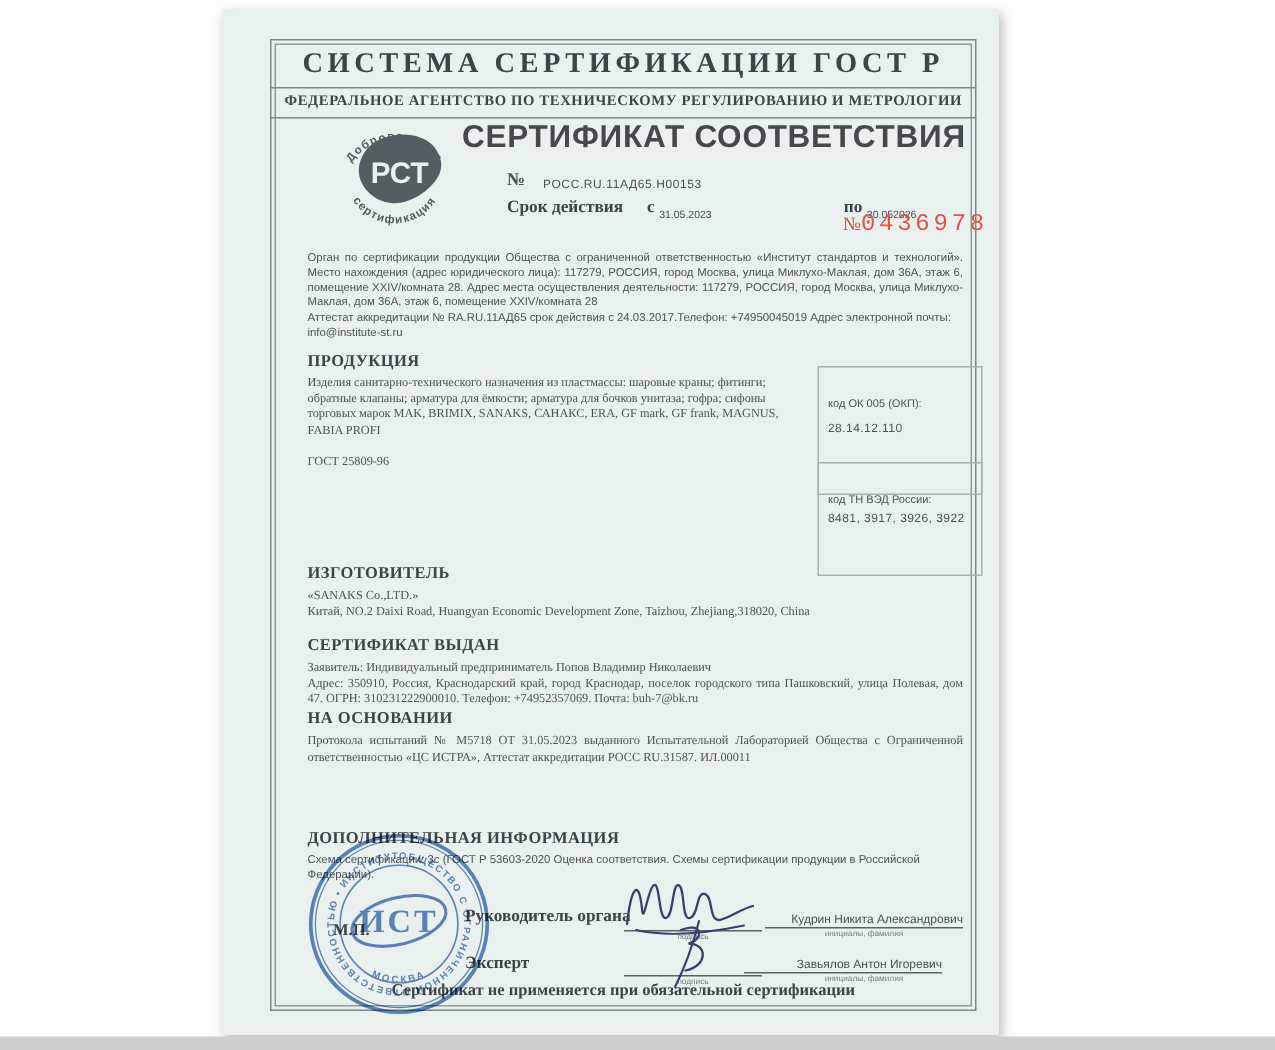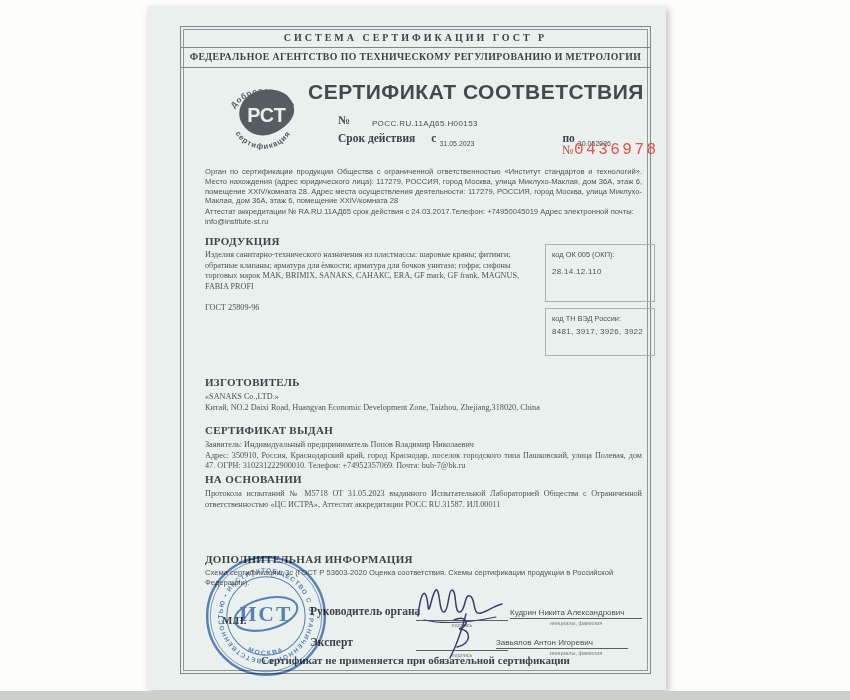--- a/index.html
+++ b/index.html
@@ -12,55 +12,55 @@
   .bottom-band{position:absolute;left:0;bottom:0;width:850px;height:9px;background:#cbd0cc;}
   .paper{
     position:absolute;left:148px;top:6px;width:518px;height:684px;
     background:#e9f0ee;
     box-shadow:2px 3px 7px rgba(100,110,108,.45);
   }
   .frame{position:absolute;left:32px;right:15px;top:20px;bottom:16px;border:1px solid #79898b;}
   .frame::before{content:"";position:absolute;inset:2px;border:1px solid #8c9a9b;}
   
   .hdr{position:absolute;left:32px;right:15px;top:20px;border-bottom:1px solid #79898b;}
-  .hdr-l1{font-family:"Liberation Serif",serif;font-weight:bold;font-size:10px;letter-spacing:3px;
+  .hdr-l1{font-family:"Liberation Serif",serif;font-weight:bold;font-size:19px;letter-spacing:3px;
           color:#3d4347;text-align:center;padding:6px 16px 4px;}
   .hdr-div{border-top:1px solid #79898b;}
   .hdr-l2{font-family:"Liberation Serif",serif;font-weight:bold;font-size:9.8px;letter-spacing:.4px;
           color:#3d4347;text-align:center;padding:3px 4px 5px;}
   
   .logo{position:absolute;left:72px;top:68px;width:86px;height:86px;}
   
   .title{position:absolute;left:160px;top:74px;font-size:21px;font-weight:bold;letter-spacing:.5px;color:#45494d;}
   .no-line{position:absolute;left:190px;top:104px;color:#4a4f53;}
   .no-prefix{font-family:"Liberation Serif",serif;font-size:12px;font-weight:bold;}
-  .no-value{font-size:8px;letter-spacing:.4px;position:relative;top:2px;margin-left:22px;}
+  .no-value{font-size:8px;letter-spacing:.4px;position:relative;top:2px;margin-left:12px;}
   .validity{position:absolute;left:190px;top:122px;color:#3d4347;}
   .val-label,.val-c,.val-po{font-family:Liberation Serif, serif;font-weight:bold;font-size:11.5px;}
   .val-c{margin-left:16px;}
   .val-po{margin-left:88px;}
   .fill-date{font-size:7px;color:#4a4f53;position:relative;top:4px;margin-left:3px;}
   .blank-no{position:absolute;left:414px;top:134px;white-space:nowrap;}
   .blank-prefix{font-family:"Liberation Serif",serif;font-size:12.5px;color:#b4544a;}
   .blank-value{font-family:"Liberation Mono",monospace;font-size:16px;letter-spacing:2.5px;color:#e0544a;}
   
   .sec{position:absolute;left:57px;width:437px;color:#4e5356;}
   .sec-h{font-family:"Liberation Serif",serif;font-weight:bold;font-size:11px;letter-spacing:.3px;color:#3d4347;}
   .sec-h .reg{font-family:"Liberation Sans",sans-serif;font-weight:normal;font-size:7.6px;letter-spacing:.2px;}
   .b-sans{font-size:7.6px;line-height:9.8px;margin-top:3px;}
   .b-serif{font-family:"Liberation Serif",serif;font-size:8.2px;line-height:10.6px;margin-top:3px;}
   .just{text-align:justify;}
-  .code-box{position:absolute;left:397px;width:96px;border:1px solid #a6b3b1;padding:5px 6px;color:#4e5356;}
+  .code-box{position:absolute;left:397px;width:96px;border:1px solid #a6b3b1;padding:19px 6px;color:#4e5356;}
   .code-box .cb-label{font-size:7.4px;}
   .code-box .cb-value{font-size:8px;margin-top:8px;letter-spacing:.3px;}
   
   .sig-label{position:absolute;font-family:"Liberation Serif",serif;font-weight:bold;font-size:11.5px;color:#3d4347;}
   .sig-line{position:absolute;width:92px;border-bottom:1px solid #5a6063;}
   .sig-caption{position:absolute;font-size:5.5px;color:#7a807f;text-align:center;width:92px;}
-  .sig-name{position:absolute;width:132px;text-align:left;font-size:8px;color:#4a4f53;border-bottom:1px solid #5a6063;padding-bottom:1px;}
+  .sig-name{position:absolute;width:132px;text-align:right;font-size:8px;color:#4a4f53;border-bottom:1px solid #5a6063;padding-bottom:1px;}
   .name-caption{position:absolute;width:132px;text-align:center;font-size:5.5px;color:#7a807f;}
   .sig-svg{position:absolute;z-index:6;}
   .mp{position:absolute;left:74px;top:608px;font-family:"Liberation Serif",serif;font-weight:bold;font-size:11px;color:#3c4247;z-index:1;}
   
   .stamp{position:absolute;left:54px;top:546px;width:128px;height:128px;z-index:5;opacity:.82;mix-blend-mode:multiply;}
   
   .footer{position:absolute;left:32px;right:15px;top:648px;text-align:center;
           font-family:"Liberation Serif",serif;font-weight:bold;font-size:11px;color:#3d4347;}
 </style>
 </head>

